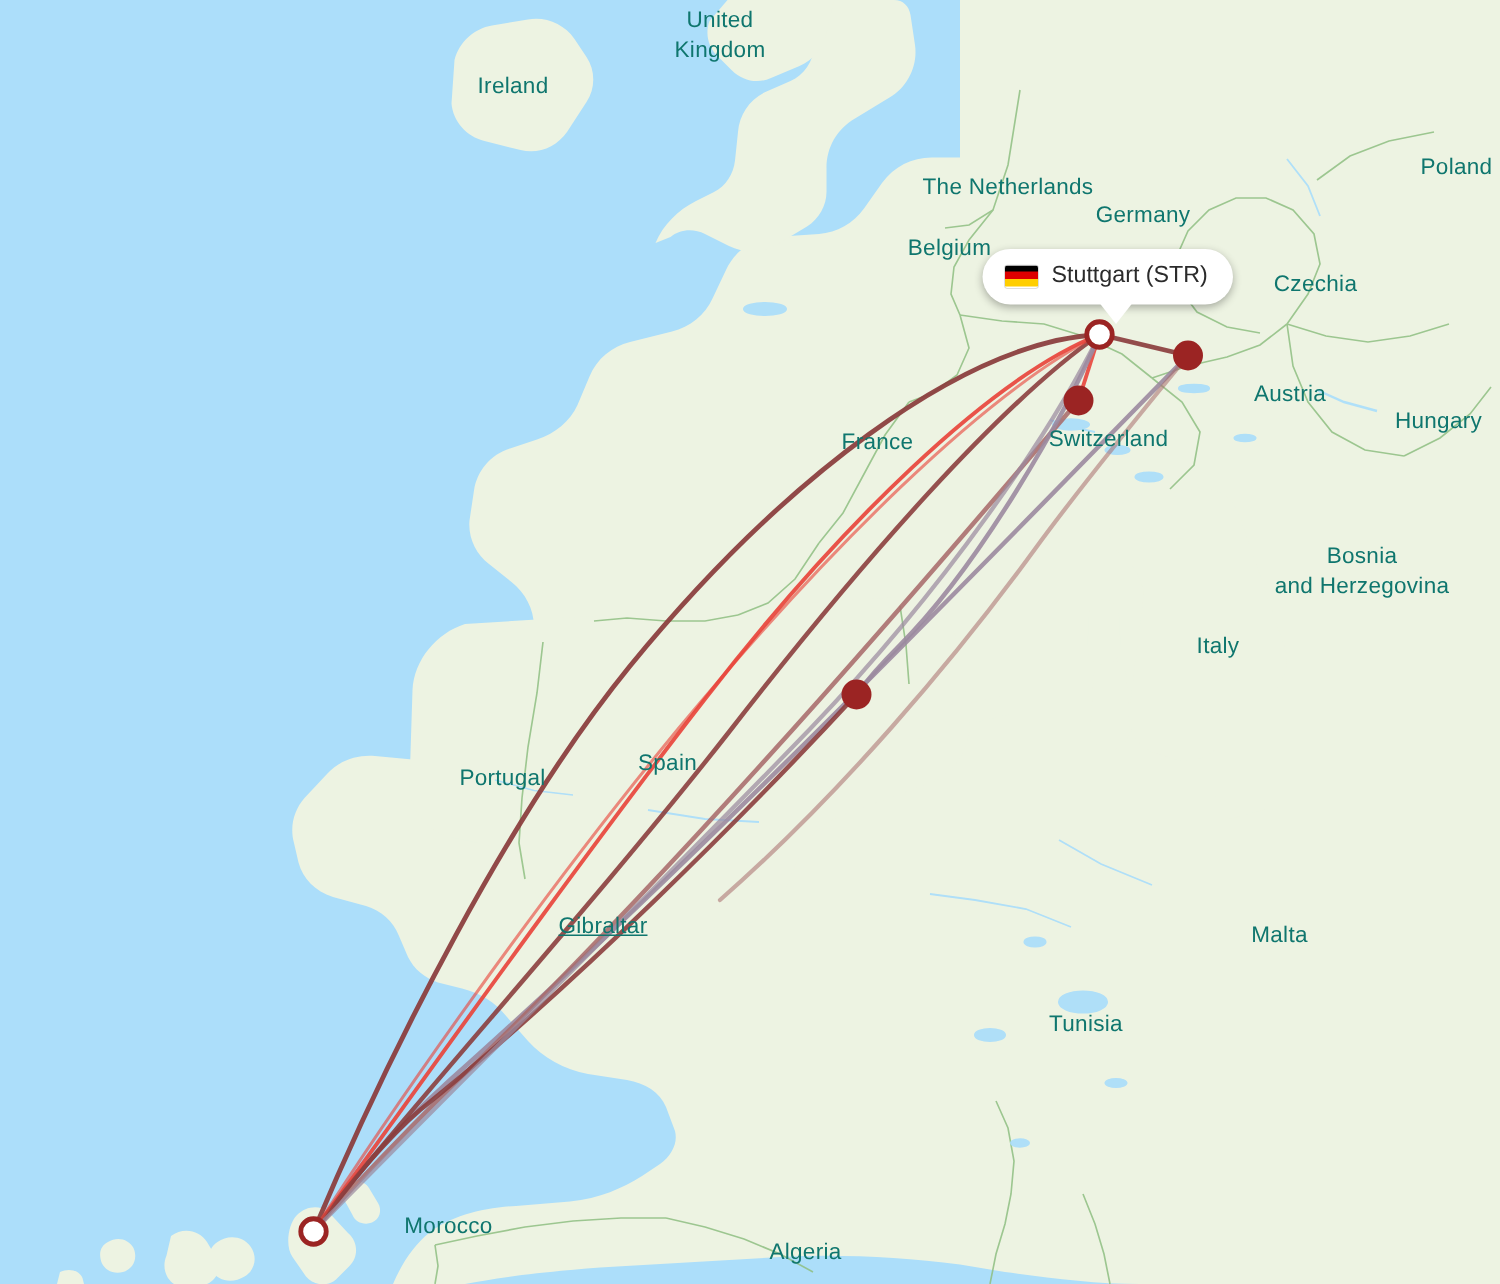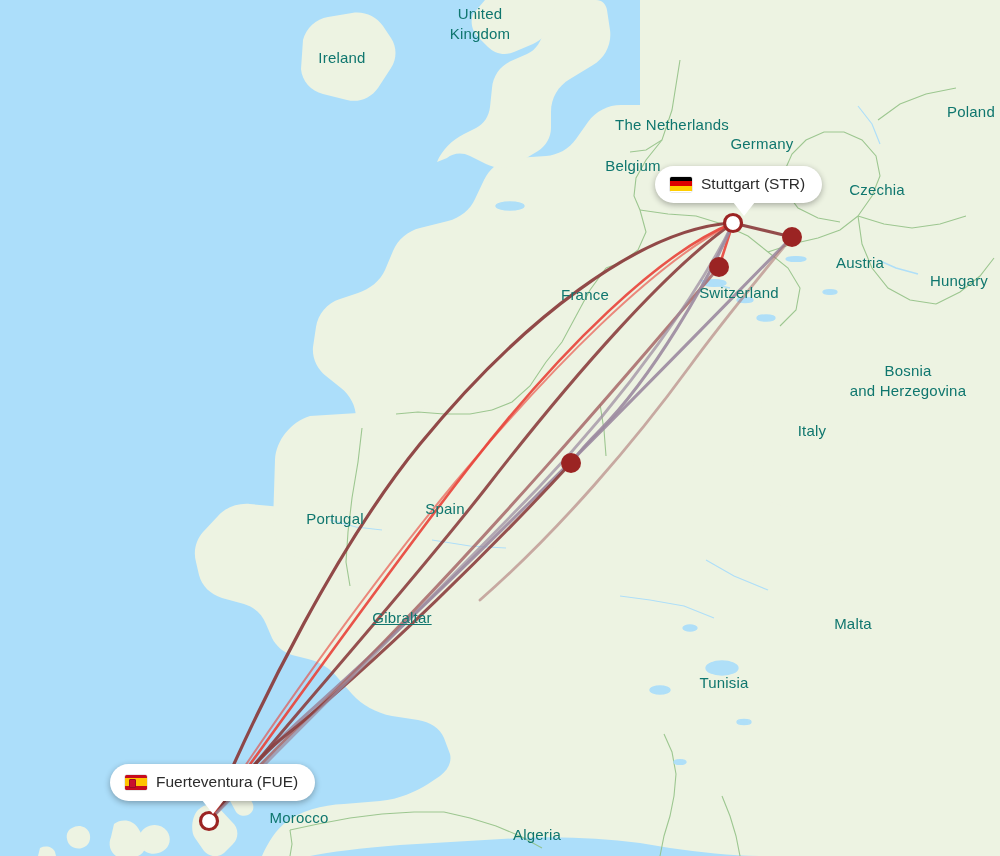--- a/index.html
+++ b/index.html
@@ -317,24 +317,14 @@
   <div class="airport-callout" style="left:655px; top:166px;">
     <span class="flag flag-de">
       <span class="b1"></span>
         <span class="b2"></span>
         <span class="b3"></span>
     </span>
     <span class="callout-text">Stuttgart (STR)</span>
     <span class="callout-tail" style="left:78px;"></span>
   </div>
 
-  <div class="airport-callout" style="left:110px; top:764px;">
-    <span class="flag flag-es">
-      <span class="b1"></span>
-        <span class="b2"></span>
-        <span class="b3"></span>
-        <span class="crest"></span>
-    </span>
-    <span class="callout-text">Fuerteventura (FUE)</span>
-    <span class="callout-tail" style="left:92px;"></span>
-  </div>
 
 </div>
 
 </body></html>

